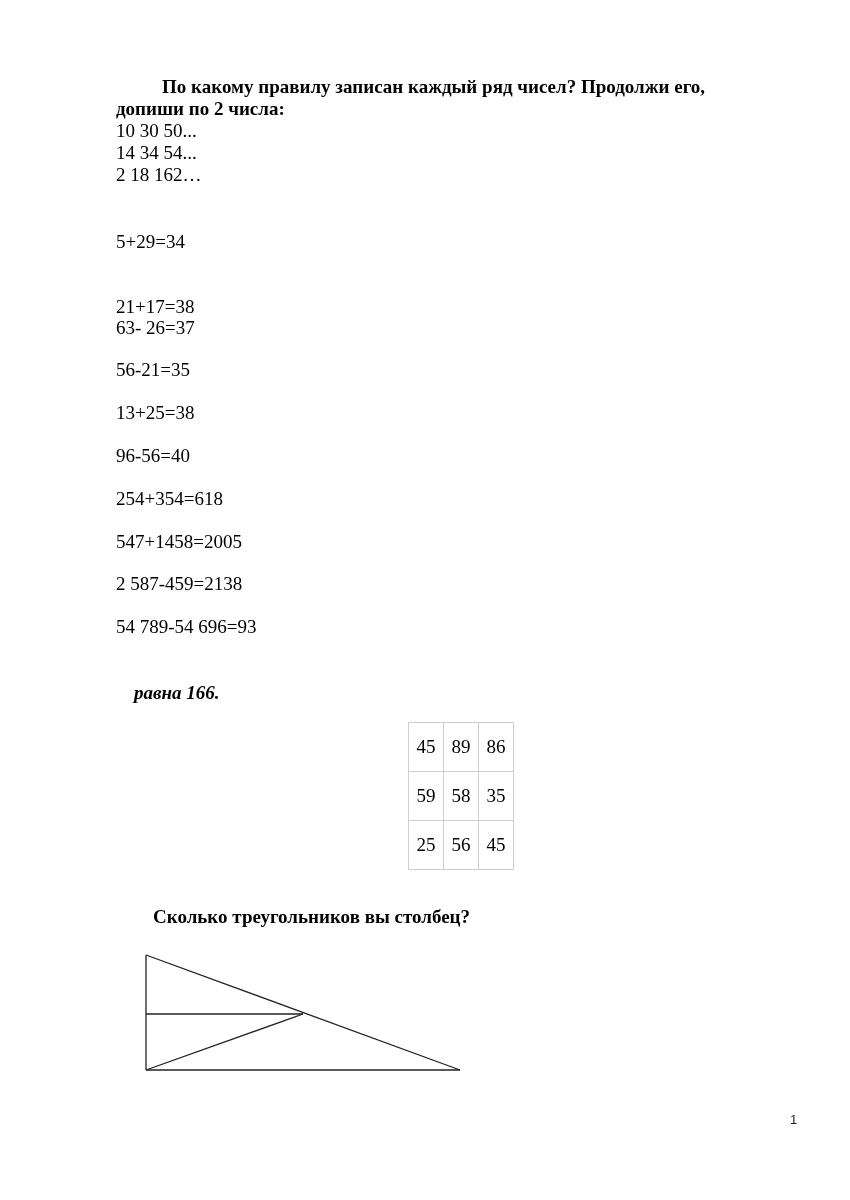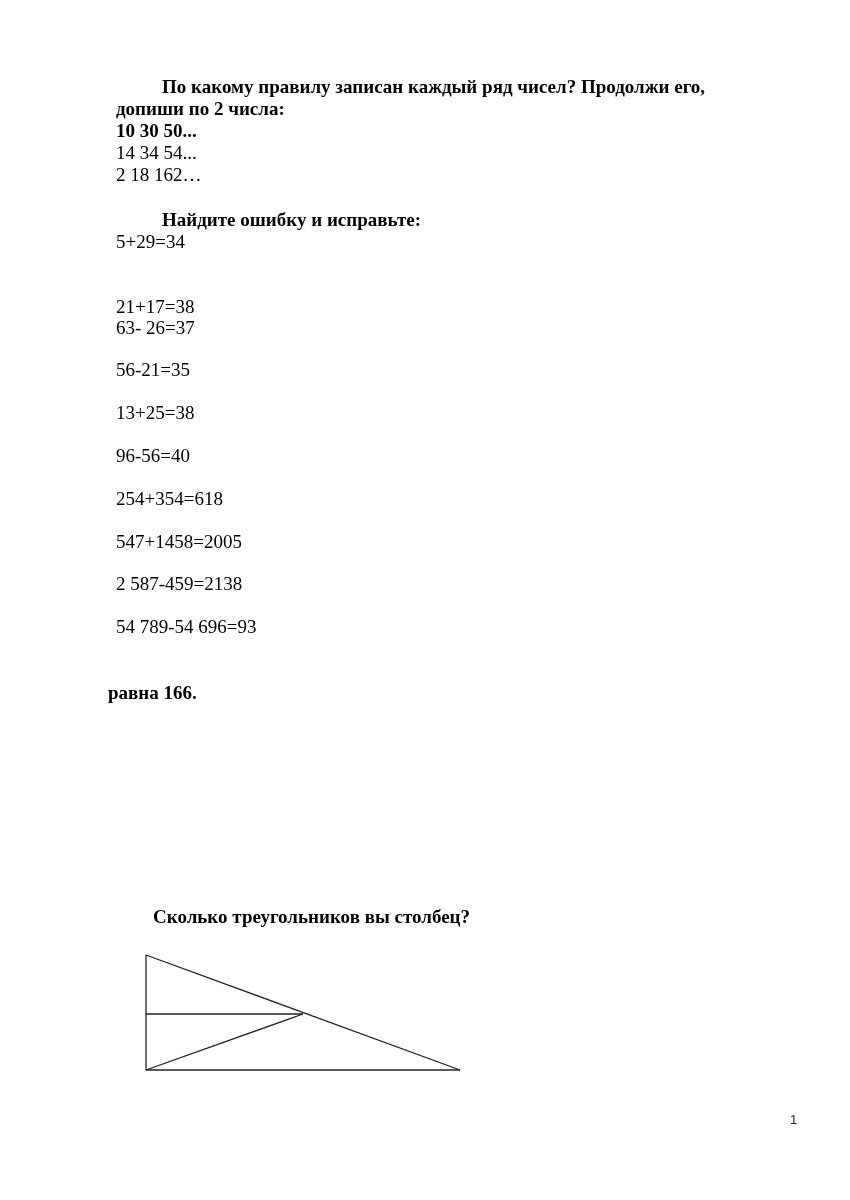--- a/index.html
+++ b/index.html
@@ -29,38 +29,56 @@
     }
     svg.figure { position: absolute; left: 0; top: 0; }
   </style>
 </head>
 <body>
 
 <div class="page">
 
   <div class="abs heading" style="left:162px; top:76px;">По какому правилу записан каждый ряд чисел? Продолжи его,</div>
   <div class="abs heading" style="left:116px; top:98px;">допиши по 2 числа:</div>
-  <div class="abs line" style="left:116px; top:120px;font-weight:bold;">10 30 50...</div>
+  <div class="abs line" style="left:116px; top:120px;">10 30 50...</div>
   <div class="abs line" style="left:116px; top:142px;">14 34 54...</div>
   <div class="abs line" style="left:116px; top:164px;">2 18 162…</div>
 
-  <div class="abs heading" style="left:162px; top:209px;">Найдите ошибку и исправьте:</div>
   <div class="abs line" style="left:116px; top:231px;">5+29=34</div>
   <div class="abs line" style="left:116px; top:274px;margin-top:22px;">21+17=38</div>
   <div class="abs line" style="left:116px; top:317px;">63- 26=37</div>
   <div class="abs line" style="left:116px; top:359px;">56-21=35</div>
   <div class="abs line" style="left:116px; top:402px;">13+25=38</div>
   <div class="abs line" style="left:116px; top:445px;">96-56=40</div>
   <div class="abs line" style="left:116px; top:488px;">254+354=618</div>
   <div class="abs line" style="left:116px; top:531px;">547+1458=2005</div>
   <div class="abs line" style="left:116px; top:573px;">2 587-459=2138</div>
   <div class="abs line" style="left:116px; top:616px;">54 789-54 696=93</div>
 
-  <div class="abs heading" style="left:108px; top:682px;">равна 166.</div>
+  <div class="abs heading" style="left:134px; top:682px;font-style:italic;">равна 166.</div>
 
+  <table class="grid">
+    <tbody>
+        <tr>
+      <td>45</td>
+      <td>89</td>
+      <td>86</td>
+    </tr>
+    <tr>
+      <td>59</td>
+      <td>58</td>
+      <td>35</td>
+    </tr>
+    <tr>
+      <td>25</td>
+      <td>56</td>
+      <td>45</td>
+    </tr>
+  </tbody>
+    </table>
 
   <div class="abs heading" style="left:153px; top:906px;">Сколько треугольников вы столбец?</div>
 
   <svg class="figure" width="850" height="1200">
     <g stroke="#222" stroke-width="1.3" fill="none">
       <line x1="146" y1="955" x2="146" y2="1070"></line>
       <line x1="146" y1="1070" x2="460" y2="1070"></line>
       <line x1="146" y1="955" x2="460" y2="1070"></line>
       <line x1="146" y1="1014" x2="303" y2="1014"></line>
       <line x1="146" y1="1070" x2="303" y2="1014"></line>

